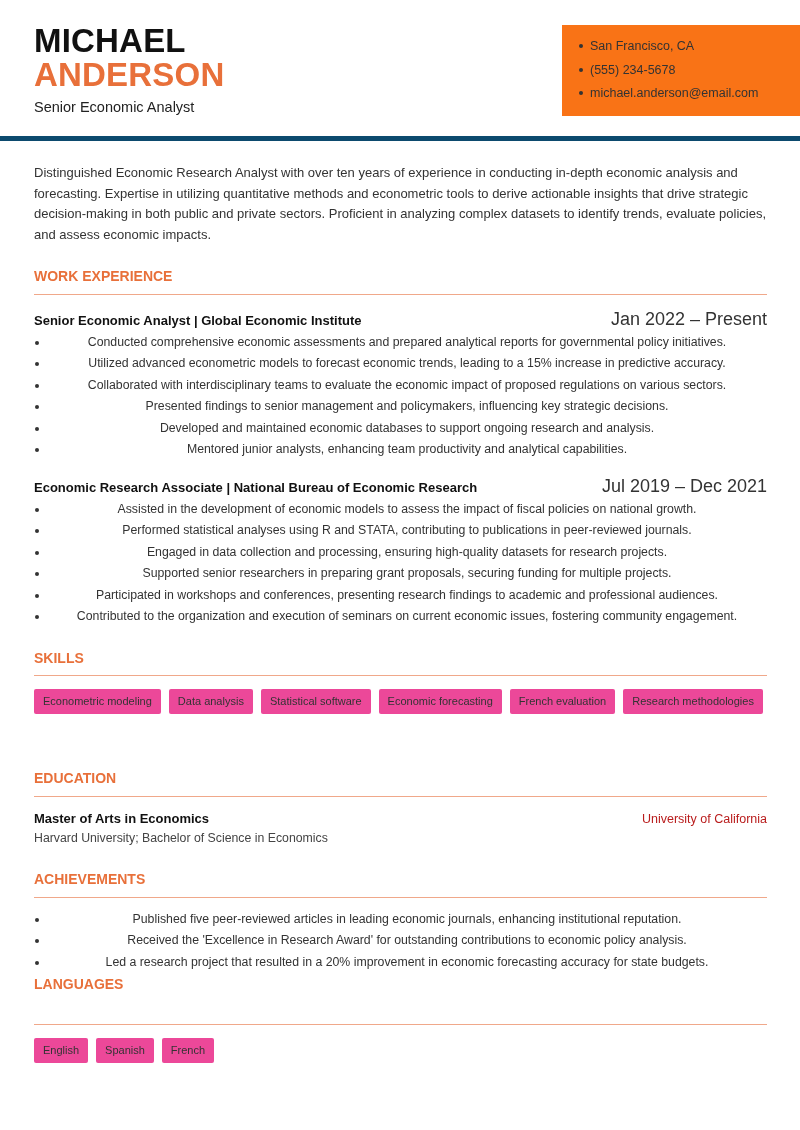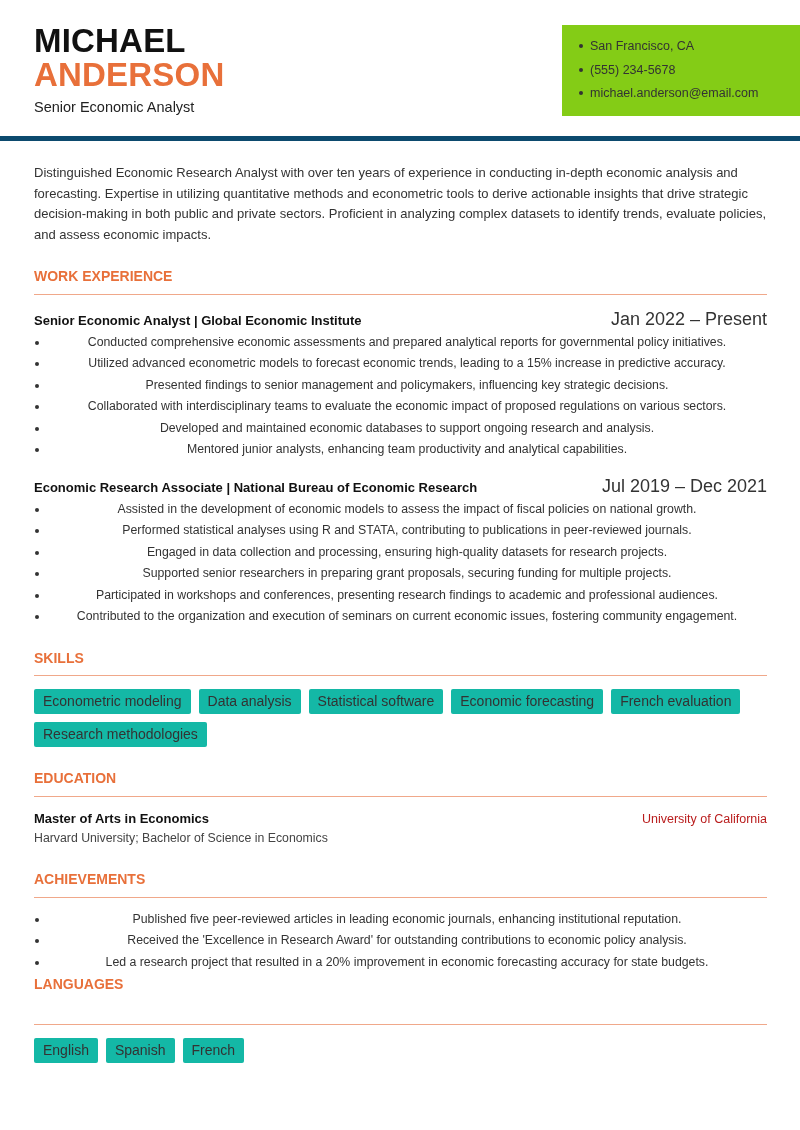--- a/index.html
+++ b/index.html
@@ -16,21 +16,21 @@
   .name-last {
     position: absolute; left: 34px; top: 56px;
     font-size: 33px; font-weight: bold; color: #e8703a; letter-spacing: 0.2px; line-height: 38px;
   }
   .job-title {
     position: absolute; left: 34px; top: 99px;
     font-size: 14.5px; color: #222222; text-align: right;
   }
   .contact-box {
     position: absolute; left: 562px; top: 25px; width: 238px; height: 91px;
-    background: #84cc16;
+    background: #f97316;
   }
   .contact-box ul { list-style: none; margin: 0; padding: 0; }
   .contact-box li {
     position: absolute; left: 17px; font-size: 12.5px; color: #333333;
   }
   .contact-box li::before {
     content: ""; display: inline-block; width: 4px; height: 4px; background: #333;
     border-radius: 50%; margin-right: 7px; vertical-align: middle; position: relative; top: -1px;
   }
   .summary {
@@ -53,21 +53,21 @@
   .bullets { position: absolute; left: 34px; width: 733px; margin: 0; padding: 0; list-style: none; text-align: center; }
   .bullets li {
     font-size: 12.3px; color: #333333; height: 21.4px; line-height: 21.4px; padding-left: 13px; position: relative;
     white-space: nowrap;
   }
   .bullets li::before {
     content: ""; position: absolute; left: 1px; top: 9px; width: 4px; height: 4px; background: #333; border-radius: 50%;
   }
   .chips { position: absolute; left: 34px; width: 733px; display: flex; flex-wrap: wrap; gap: 8px 8px; }
   .chip {
-    background: #14b8a6; font-size: 14px; color: #333333; height: 25px; line-height: 25px;
+    background: #ec4899; font-size: 11px; color: #333333; height: 25px; line-height: 25px;
     padding: 0 9px; border-radius: 2px;
   }
   .edu-head {
     position: absolute; left: 34px; width: 733px;
     display: flex; justify-content: space-between; align-items: baseline;
   }
   .edu-head .degree { font-size: 13px; font-weight: bold; color: #111111; }
   .edu-head .school { font-size: 12.5px; color: #b91c1c; }
   .edu-sub { position: absolute; left: 34px; top: 831px; font-size: 12.3px; color: #444444; }
 </style>
@@ -92,22 +92,22 @@
 <div class="section-title" style="top:268px">WORK EXPERIENCE</div>
 <div class="section-rule" style="top:294px"></div>
 
 <div class="job-head" style="top:309px">
   <span class="role">Senior Economic Analyst | Global Economic Institute</span>
   <span class="dates">Jan 2022 – Present</span>
 </div>
 <ul class="bullets" style="top:332px">
   <li>Conducted comprehensive economic assessments and prepared analytical reports for governmental policy initiatives.</li>
   <li>Utilized advanced econometric models to forecast economic trends, leading to a 15% increase in predictive accuracy.</li>
+  <li>Collaborated with interdisciplinary teams to evaluate the economic impact of proposed regulations on various sectors.</li>
   <li>Presented findings to senior management and policymakers, influencing key strategic decisions.</li>
-  <li>Collaborated with interdisciplinary teams to evaluate the economic impact of proposed regulations on various sectors.</li>
   <li>Developed and maintained economic databases to support ongoing research and analysis.</li>
   <li>Mentored junior analysts, enhancing team productivity and analytical capabilities.</li>
 </ul>
 
 <div class="job-head" style="top:476px">
   <span class="role">Economic Research Associate | National Bureau of Economic Research</span>
   <span class="dates">Jul 2019 – Dec 2021</span>
 </div>
 <ul class="bullets" style="top:499px">
   <li>Assisted in the development of economic models to assess the impact of fiscal policies on national growth.</li>

